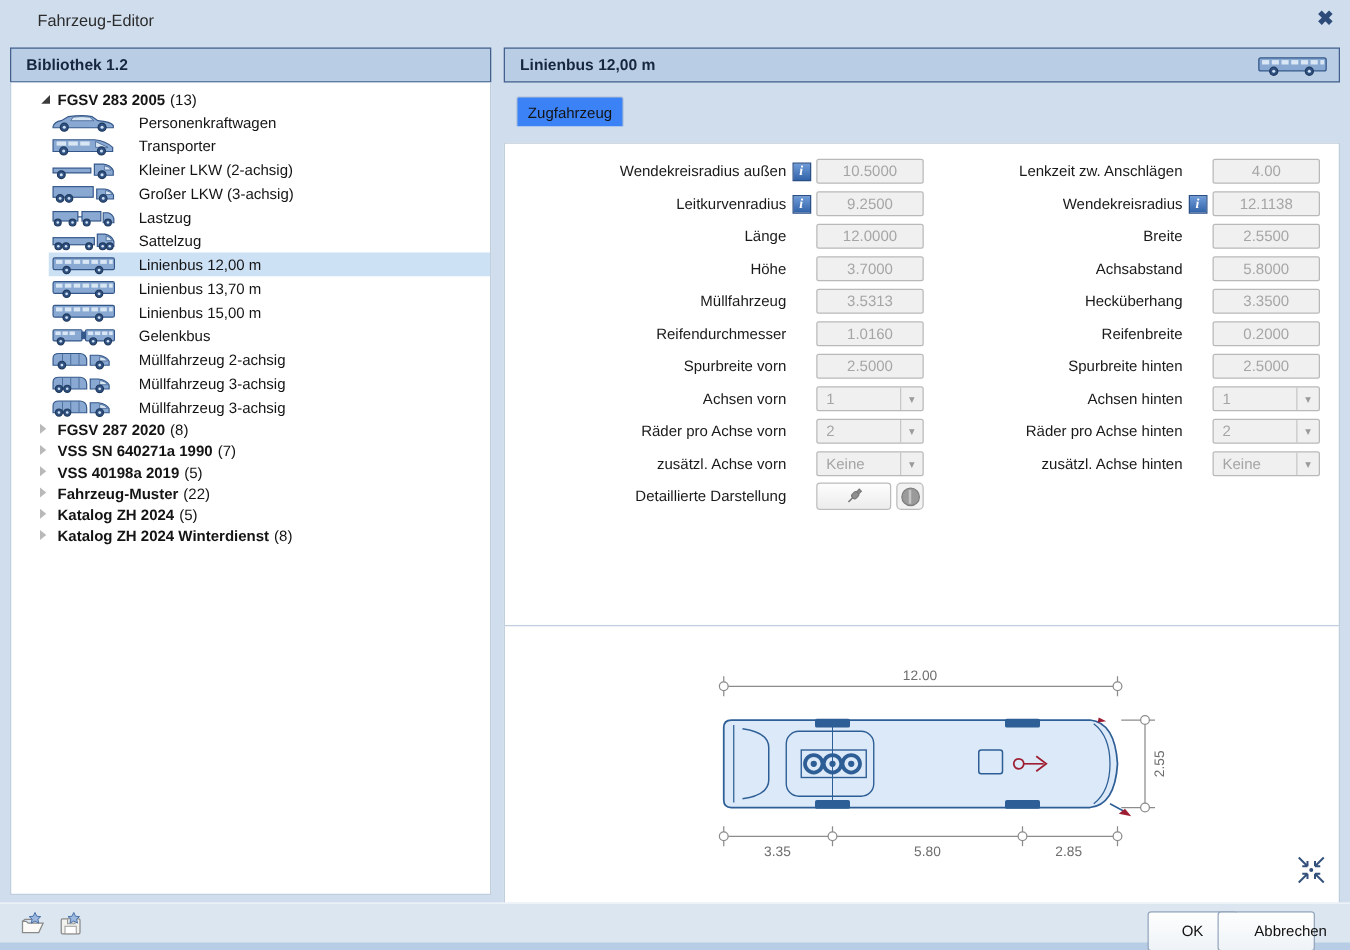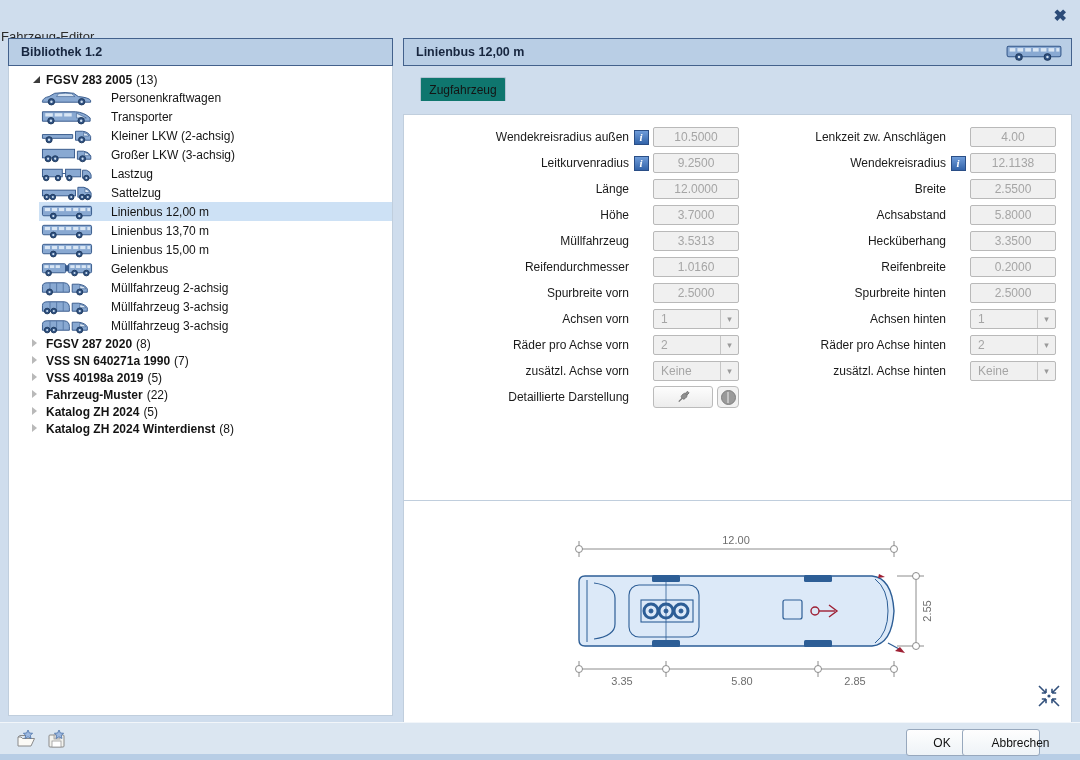--- a/index.html
+++ b/index.html
@@ -1,20 +1,20 @@
 <!DOCTYPE html>
 <html><head>
 <meta charset="utf-8">
 <style>
   html,body{margin:0;padding:0;background:#9fb3cc;}
   .window{position:relative;width:1080px;height:760px;background:#cfdded;overflow:hidden;
           font-family:"Liberation Sans",sans-serif;outline:1px solid #8aa0bd;}
   
   .titlebar{position:absolute;left:0;top:0;width:1080px;height:36px;}
-  .title{position:absolute;left:1px;top:9px;font-size:13px;color:#2b2b2b;margin-top:20px;}
+  .title{position:absolute;left:30px;top:9px;font-size:13px;color:#2b2b2b;}
   .close{position:absolute;right:13px;top:7px;font-size:16px;font-weight:bold;color:#2c4b78;cursor:pointer;line-height:18px;}
   
   .phead{position:absolute;height:28px;background:#b9cee5;border:1px solid #43618c;box-sizing:border-box;
          font-size:12.5px;font-weight:bold;color:#17263f;line-height:26px;padding-left:12px;}
   #lib-head{left:8px;top:38px;width:385px;}
   #veh-head{left:403px;top:38px;width:669px;}
   .hbus{position:absolute;right:8px;top:3px;width:58px;height:20px;}
   
   .tree-panel{position:absolute;left:8px;top:66px;width:385px;height:650px;background:#fff;
               border:1px solid #c0cedd;border-top:none;box-sizing:border-box;overflow:hidden;}
@@ -22,23 +22,23 @@
   .trow{display:flex;align-items:center;font-size:12px;color:#141414;cursor:default;}
   .trow.cat{height:17px;padding-left:22px;font-weight:bold;}
   .trow.cat .count{font-weight:normal;margin-left:4px;}
   .trow.veh{height:19px;margin-left:30px;}
   .trow.veh.selected{background:#cde1f5;}
   .exp{width:9px;height:9px;margin-right:6px;flex:none;position:relative;}
   .exp.open::before{content:"";position:absolute;right:0;bottom:1px;border-bottom:7px solid #3c3c3c;border-left:7px solid transparent;}
   .exp.closed::before{content:"";position:absolute;left:1px;top:0px;border-top:4.5px solid transparent;border-bottom:4.5px solid transparent;border-left:5.5px solid #b9b9b9;}
   .vicon{width:56px;height:17px;margin-right:16px;flex:none;}
   
-  .tab{position:absolute;left:413px;top:77px;width:84px;height:23px;background:#0f766e;border:1px solid #b3c2d3;
+  .tab{position:absolute;left:413px;top:77px;width:84px;height:23px;background:#3b82f6;border:1px solid #b3c2d3;
        border-bottom:none;border-radius:2px 2px 0 0;font-size:12px;color:#141414;display:flex;align-items:center;
-       justify-content:center;z-index:3;margin-left:7px;}
+       justify-content:center;z-index:3;}
   .form-panel{position:absolute;left:403px;top:114px;width:669px;height:387px;background:#fff;
               border:1px solid #c0cedd;box-sizing:border-box;z-index:2;}
   .frow{position:absolute;display:flex;align-items:center;height:22px;}
   .frow.l{left:0;width:335px;}
   .frow.r{left:317px;width:335px;}
   .lbl{flex:1;text-align:right;font-size:12px;color:#1a1a1a;white-space:nowrap;}
   .islot{width:16px;height:16px;margin:0 4px 0 4px;flex:none;display:flex;align-items:center;justify-content:center;}
   .info-badge{width:15px;height:15px;background:linear-gradient(#6f9cd9,#3263a9);border:1px solid #2a4e86;
               color:#fff;font-size:11px;font-weight:bold;font-style:italic;display:flex;align-items:center;
               justify-content:center;font-family:"Liberation Serif",serif;box-sizing:border-box;cursor:pointer;}
@@ -54,23 +54,23 @@
               align-items:center;justify-content:center;padding:0;cursor:pointer;}
   .grey-dot{width:13px;height:13px;border-radius:50%;background:#9a9a9a;border:1px solid #7f7f7f;position:relative;}
   .grey-dot::after{content:"";position:absolute;left:5px;top:1px;bottom:1px;width:2px;background:#c4c4c4;}
   
   .diagram-panel{position:absolute;left:403px;top:496px;width:669px;height:241px;background:#fff;
                  border:1px solid #c0cedd;box-sizing:border-box;}
   
   .footer{position:absolute;left:0;top:722px;width:1080px;height:38px;background:#dbe6f1;border-top:1px solid #f2f6fa;box-sizing:border-box;}
   .ficon{position:absolute;top:729px;width:24px;height:21px;cursor:pointer;}
   #icon-open{left:15px;} #icon-fav{left:45px;}
-  .btn{position:absolute;top:729px;height:27px;background:linear-gradient(#fefefe,#eef3f7);border:1px solid #97a8bd;
+  .btn{position:absolute;top:729px;height:32px;background:linear-gradient(#fefefe,#eef3f7);border:1px solid #97a8bd;
        border-radius:3px;font-size:12px;color:#111;display:flex;align-items:center;justify-content:center;
-       box-sizing:border-box;font-family:"Liberation Sans",sans-serif;cursor:pointer;}
+       box-sizing:border-box;font-family:"Liberation Sans",sans-serif;cursor:pointer;margin-left:12px;}
   #btn-ok{left:906px;width:72px;} #btn-cancel{left:962px;width:78px;padding-left:45px;}
   .defs-hidden{position:absolute;width:0;height:0;overflow:hidden;}
 </style>
 </head>
 <body>
 
 <svg class="defs-hidden" aria-hidden="true">
   <defs>
     <g id="wheelset"></g>
     <symbol id="sym-car" viewBox="0 0 56 18">

